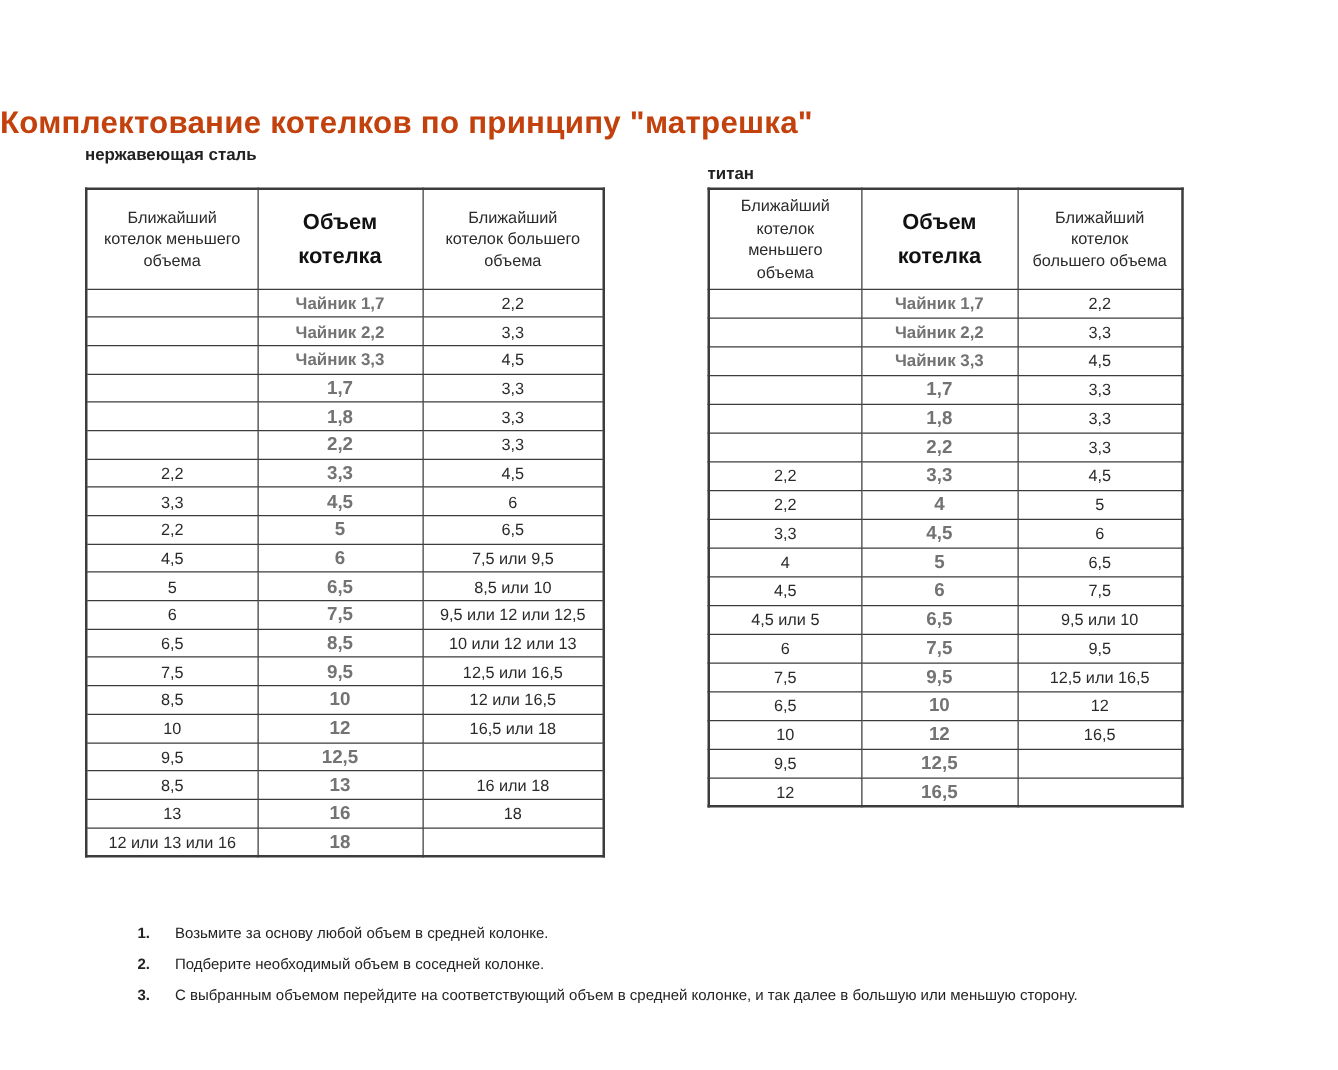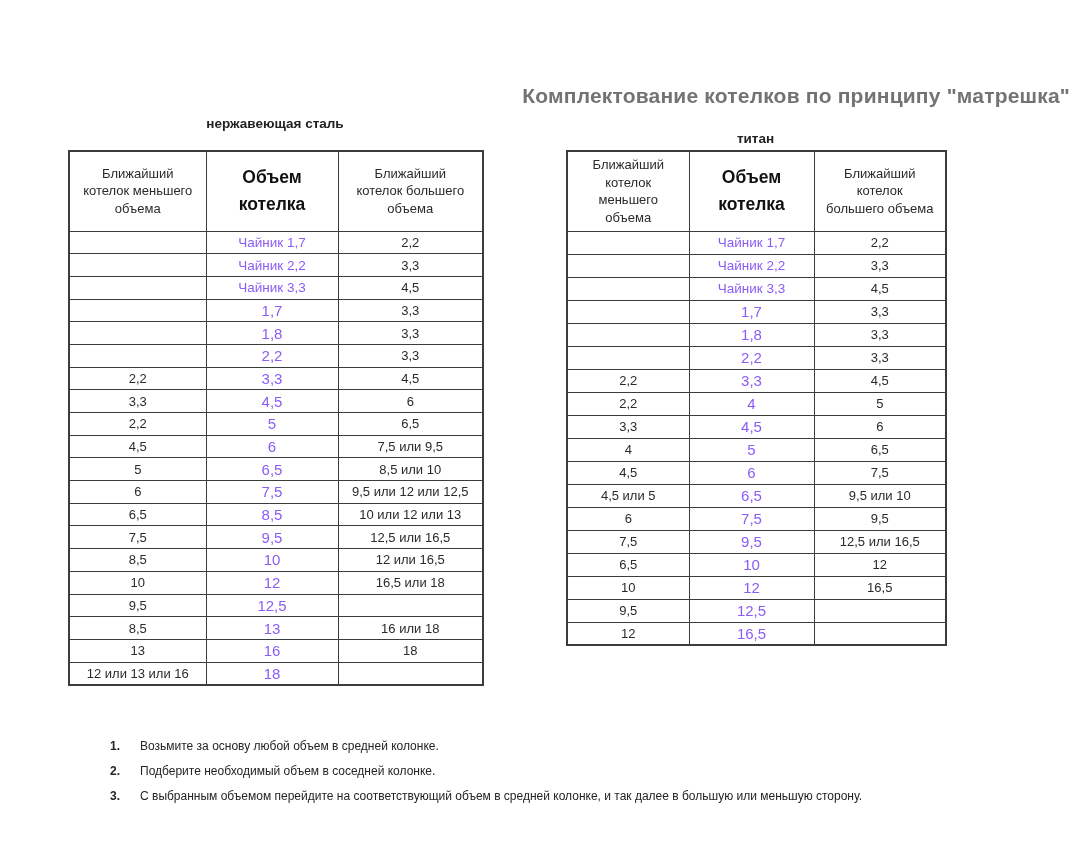--- a/index.html
+++ b/index.html
@@ -10,31 +10,31 @@
     background: #ffffff;
     font-family: "Liberation Sans", sans-serif;
     color: #1f1f1f;
     overflow: hidden;
   }
   .title {
     position: absolute;
     top: 84px;
     left: 0;
     width: 100%;
-    text-align: right;
-    font-size: 21px;
-    font-weight: bold;
-    color: #737373;
+    text-align: left;
+    font-size: 25px;
+    font-weight: bold;
+    color: #c2410c;
     letter-spacing: 0.2px;
   }
   .tbl-label {
     position: absolute;
     font-size: 13.5px;
     font-weight: bold;
-    text-align: center;
+    text-align: left;
     color: #222;
   }
   .label-steel { left: 68px;  top: 116px; width: 414px; }
   .label-titan { left: 566px; top: 131px; width: 379px; }
 
   table.matryoshka {
     position: absolute;
     border-collapse: collapse;
     table-layout: fixed;
     border: 2px solid #3c3c3c;
@@ -66,23 +66,23 @@
     color: #111;
     margin-top: 20px;
   }
   #table-steel td { height: 22.7px; }
   #table-titan td { height: 23px; }
   table.matryoshka td {
     font-size: 13px;
     color: #2a2a2a;
   }
   table.matryoshka td.mid {
-    font-weight: normal;
+    font-weight: bold;
     font-size: 15px;
-    color: #8b5cf6;
+    color: #737373;
   }
   table.matryoshka tr.kettle td.mid { font-size: 13.5px; }
 
   .notes {
     position: absolute;
     left: 110px;
     top: 739px;
     width: 880px;
     font-size: 12px;
     color: #242424;

